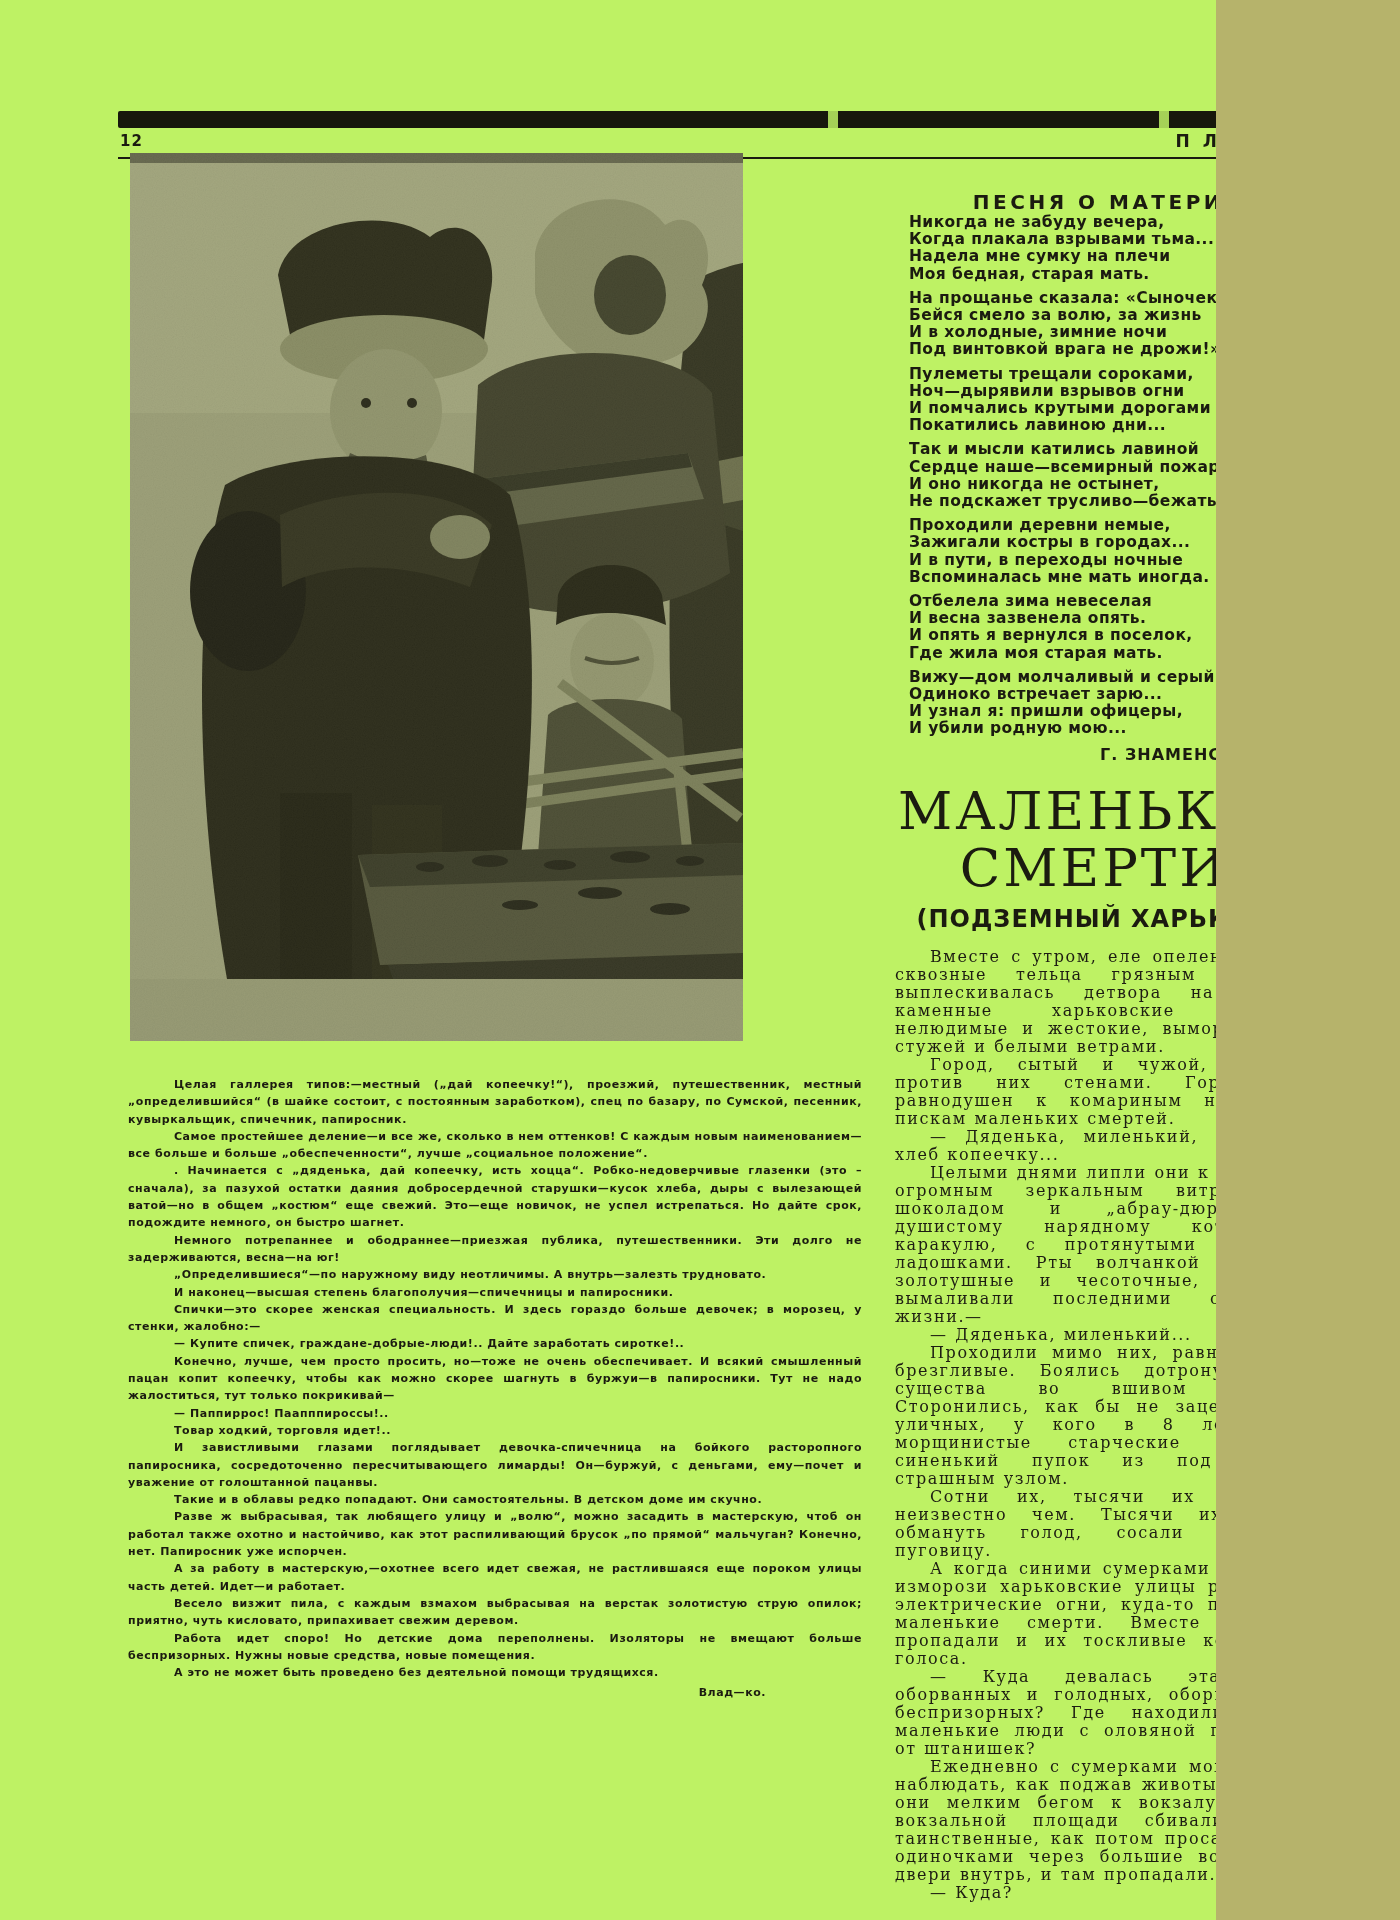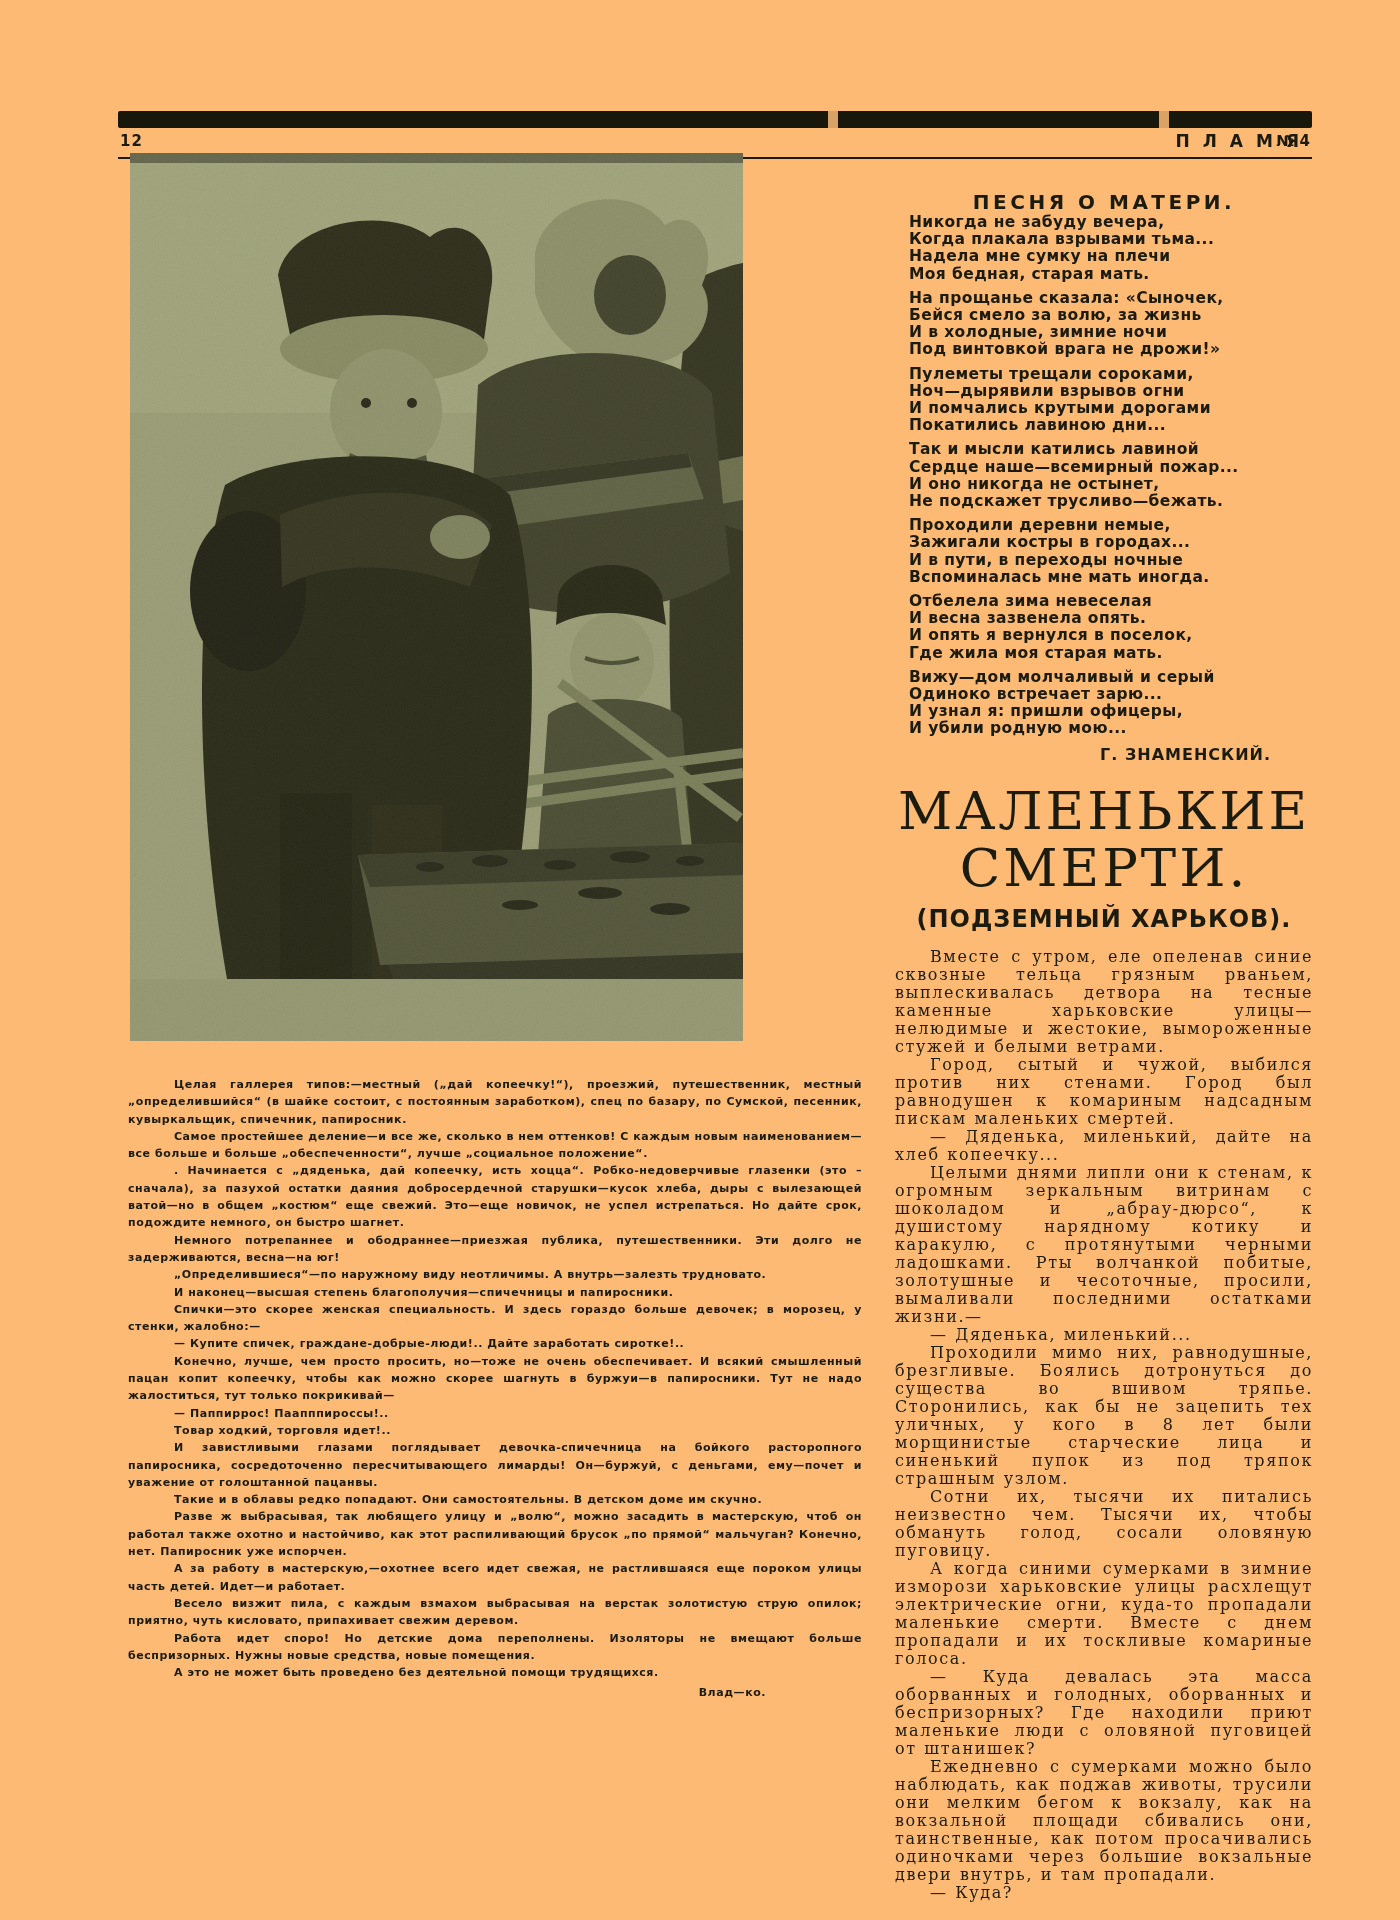--- a/index.html
+++ b/index.html
@@ -1,16 +1,16 @@
 <!DOCTYPE html>
 <html><head>
 <meta charset="utf-8">
 <style>
   html,body{margin:0;padding:0;background:#b6b36b;}
-  .page{position:relative;width:1400px;height:1920px;background:#fdba74;overflow:hidden;
+  .page{position:relative;width:1216px;height:1920px;background:#bef264;overflow:hidden;
         font-family:"DejaVu Sans",sans-serif;color:#1b1b10;}
   
   .header-bar{position:absolute;left:118px;top:111px;width:1194px;height:17px;
       background:linear-gradient(90deg,#17170c 0 59.5%,rgba(23,23,12,.15) 59.5% 60.3%,
                  #17170c 60.3% 87.2%,rgba(23,23,12,.15) 87.2% 88%,#17170c 88% 100%);
       border-radius:2px;}
   .header-row{position:absolute;left:118px;top:130px;width:1194px;height:24px;}
   .pgnum{position:absolute;left:2px;top:2px;font-size:15px;font-weight:bold;letter-spacing:1px;}
   .masthead{position:absolute;left:0;right:0;text-align:right;top:1px;font-size:17px;
       font-weight:bold;letter-spacing:13px;text-indent:13px;}

